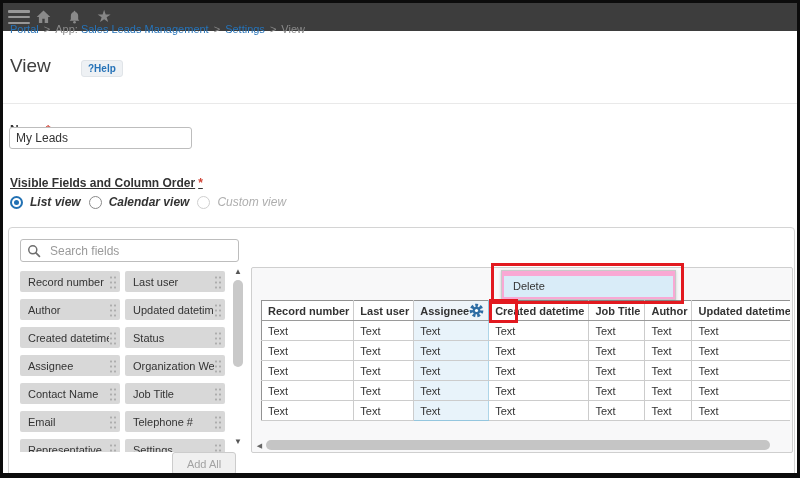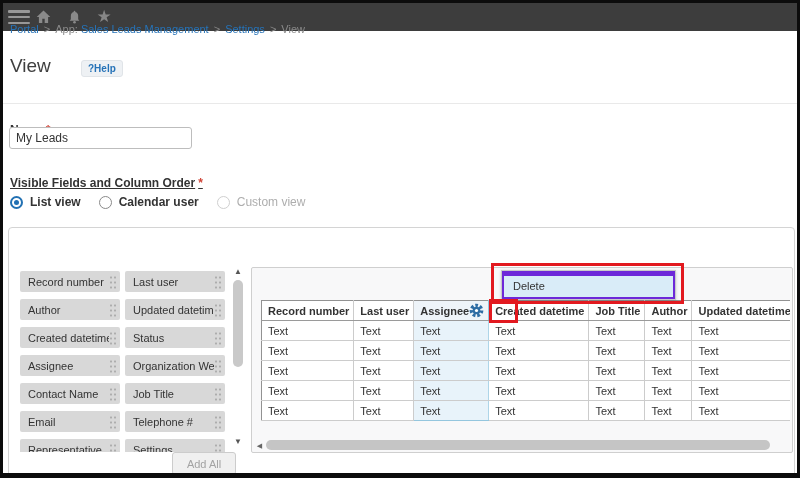--- a/index.html
+++ b/index.html
@@ -28,21 +28,21 @@
   .desc{left:7px;top:84px;font-size:11px;color:#3a3a3a;}
   .divider{left:0;right:0;top:100px;height:1px;background:#e9e9e9;}
 
   
   .flabel{font-size:12px;font-weight:bold;color:#333;}
   .req{color:#d04437;margin-left:3px;font-weight:bold;}
   .name-label{left:7px;top:120px;}
   .name-input{left:6px;top:124px;width:183px;height:22px;box-sizing:border-box;border:1px solid #bdbdbd;
               border-radius:3px;font:12px "Liberation Sans",sans-serif;color:#333;padding:0 6px;}
   .vf-label{left:7px;top:173px;text-decoration:underline;}
-  .radios{left:7px;top:192px;display:flex;gap:18px;align-items:flex-end;font-size:12px;}
+  .radios{left:7px;top:192px;display:flex;gap:8px;align-items:flex-end;font-size:12px;font-style:italic;}
   .radio-item{display:flex;align-items:center;gap:7px;cursor:pointer;}
   .rdot{width:13px;height:13px;border-radius:50%;box-sizing:border-box;display:inline-flex;align-items:center;justify-content:center;background:#fff;}
   .rdot.on{border:2px solid #2271b3;}
   .rdot.on i{width:5px;height:5px;border-radius:50%;background:#2271b3;}
   .rdot.off{border:1px solid #8a8a8a;}
   .rdot.dis{border:1px solid #cfcfcf;}
   .radio-item .rlabel{font-weight:bold;color:#333;}
   .radio-item.disabled .rlabel{color:#aeaeae;font-weight:normal;cursor:default;}
 
   
@@ -86,21 +86,21 @@
   table.prev tr:last-child td.sel{border-bottom:1px solid #94c6de;}
   .th-flex{display:flex;align-items:center;justify-content:space-between;}
   .gear{display:inline-flex;width:15px;height:15px;cursor:pointer;flex:none;}
 
   
   .hsb-arr{left:2px;top:172px;width:11px;height:11px;font-size:7px;color:#666;display:flex;
            align-items:center;justify-content:center;cursor:pointer;}
   .hsb-thumb{left:14px;top:172px;width:504px;height:10px;background:#c5c5c5;border-radius:5px;cursor:pointer;}
 
   
-  .dropdown{left:498px;top:267px;width:175px;height:30px;background:#6d28d9;border:1px solid #c9c9c9;
+  .dropdown{left:498px;top:267px;width:175px;height:30px;background:#f9a8d4;border:1px solid #c9c9c9;
             box-shadow:0 1px 3px rgba(0,0,0,.18);box-sizing:border-box;z-index:5;}
   .dd-item{position:absolute;left:2px;right:2px;top:5px;height:21px;background:#d9ecf8;
            font-size:11px;color:#333;line-height:21px;padding-left:9px;cursor:pointer;}
 
   
   .redbox{border:3px solid var(--annot-red,#e2191f);box-sizing:border-box;z-index:9;pointer-events:none;}
   .redbox.menu{left:488px;top:260px;width:193px;height:41px;}
   .redbox.gear{left:486px;top:296px;width:29px;height:24px;}
 </style>
 </head>
@@ -146,30 +146,39 @@
   </div>
   <div class="abs radios" id="radios">
       <span class="radio-item">
         <span class="rdot on">
           <i></i>
         </span>
         <span class="rlabel">List view</span>
       </span>
       <span class="radio-item">
         <span class="rdot off"></span>
-        <span class="rlabel">Calendar user</span>
+        <span class="rlabel">Calendar view</span>
       </span>
       <span class="radio-item disabled">
         <span class="rdot dis"></span>
         <span class="rlabel">Custom view</span>
       </span>
     </div>
 
   <div class="abs big-box"></div>
 
+  <div class="abs search-box">
+    <span style="display:inline-flex">
+      <svg width="14" height="14" viewBox="0 0 16 16">
+          <circle cx="6.6" cy="6.6" r="4.6" fill="none" stroke="#6e6e6e" stroke-width="1.7"></circle>
+          <line x1="10.2" y1="10.2" x2="14.2" y2="14.2" stroke="#6e6e6e" stroke-width="1.9" stroke-linecap="round"></line>
+        </svg>
+    </span>
+    <input placeholder="Search fields" style="">
+  </div>
 
   <div class="abs chip-view">
     <div class="chip-grid" id="chip-grid">
         <div class="chip">
           <span class="txt">Record number</span>
           <span class="grip"></span>
         </div>
         <div class="chip">
           <span class="txt">Last user</span>
           <span class="grip"></span>

